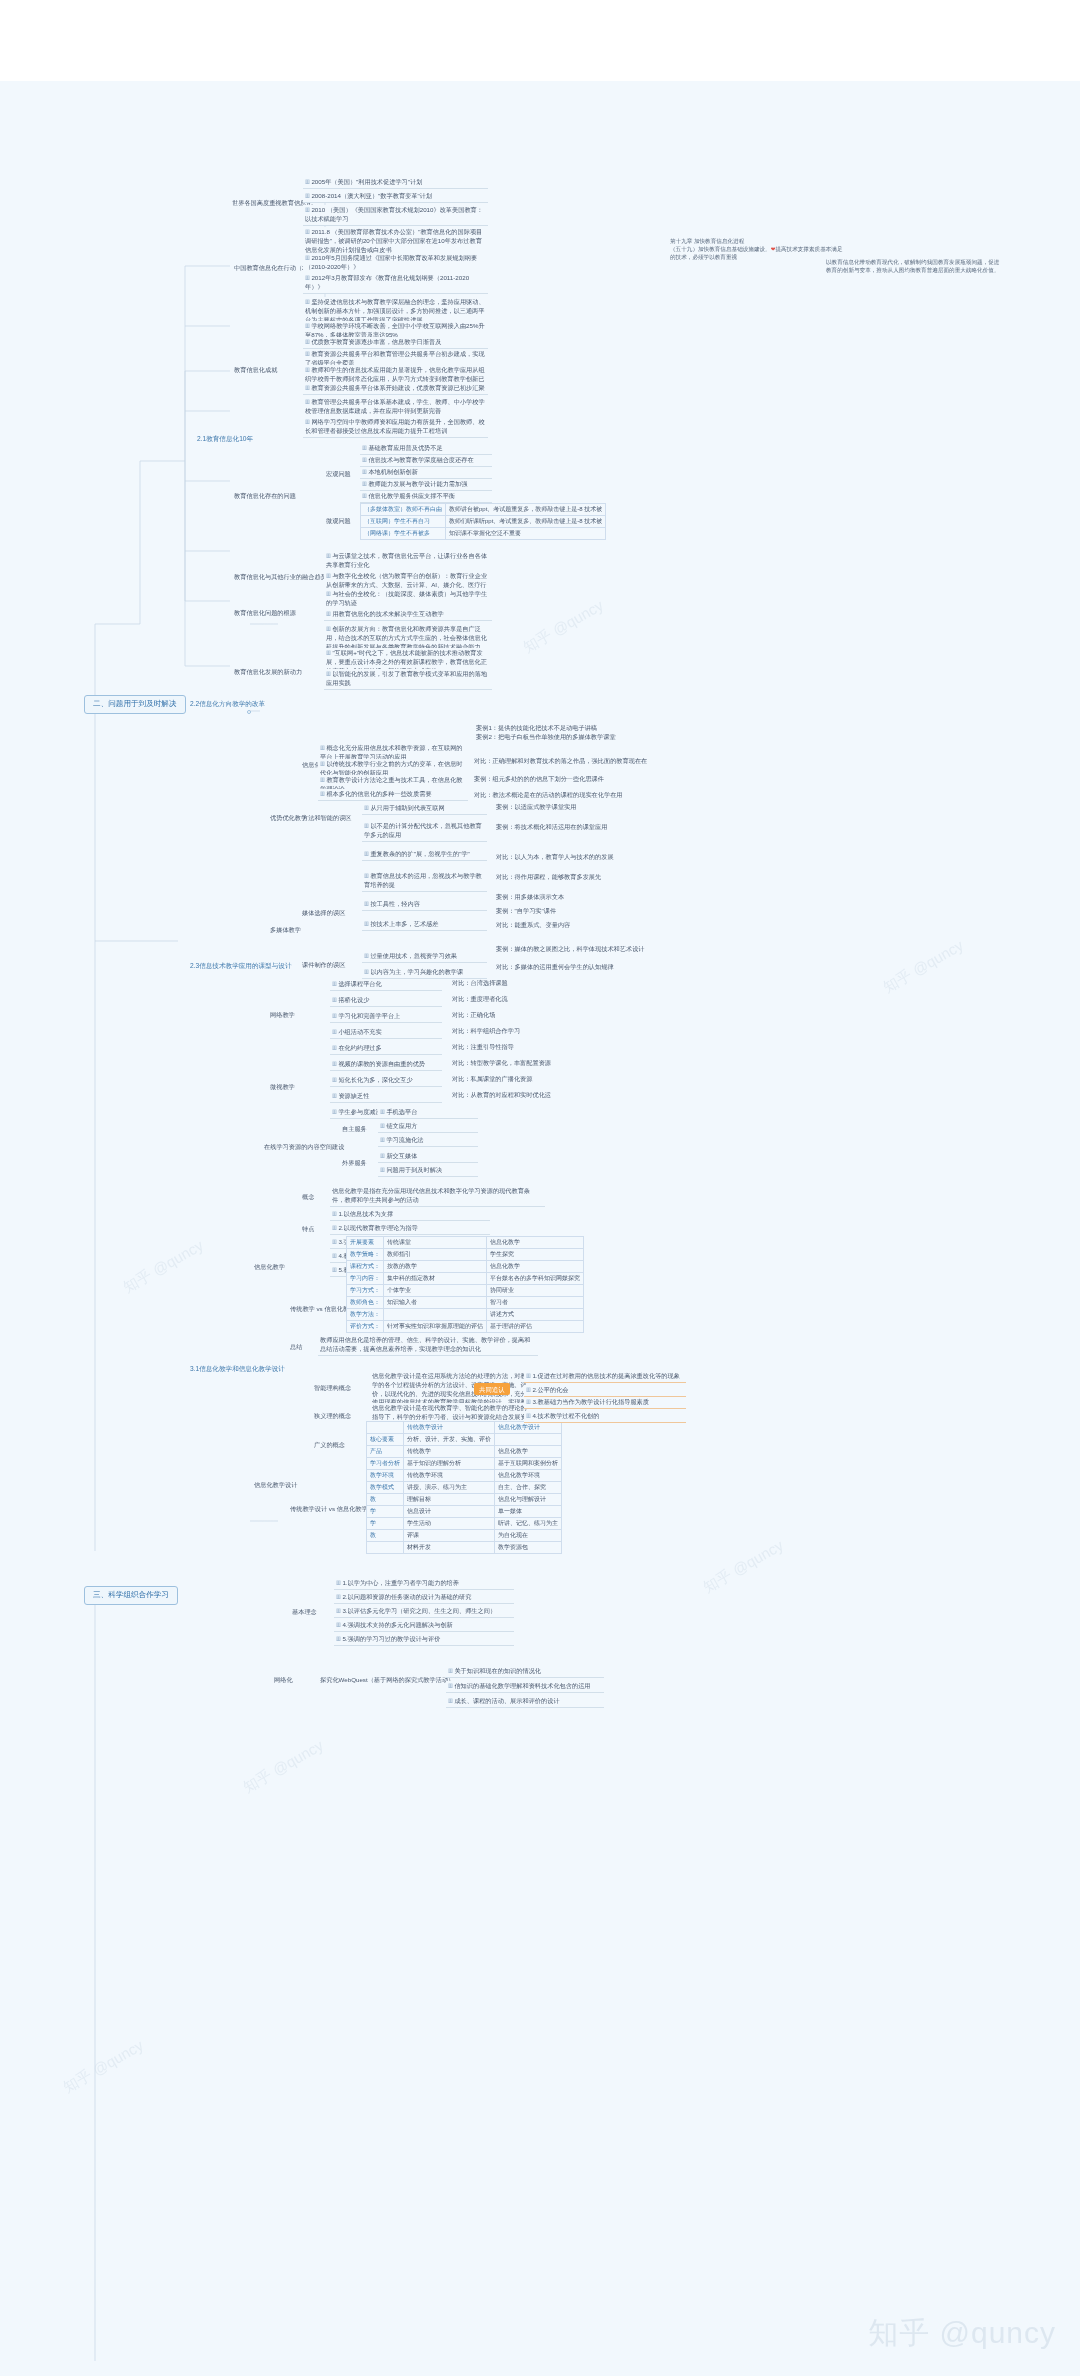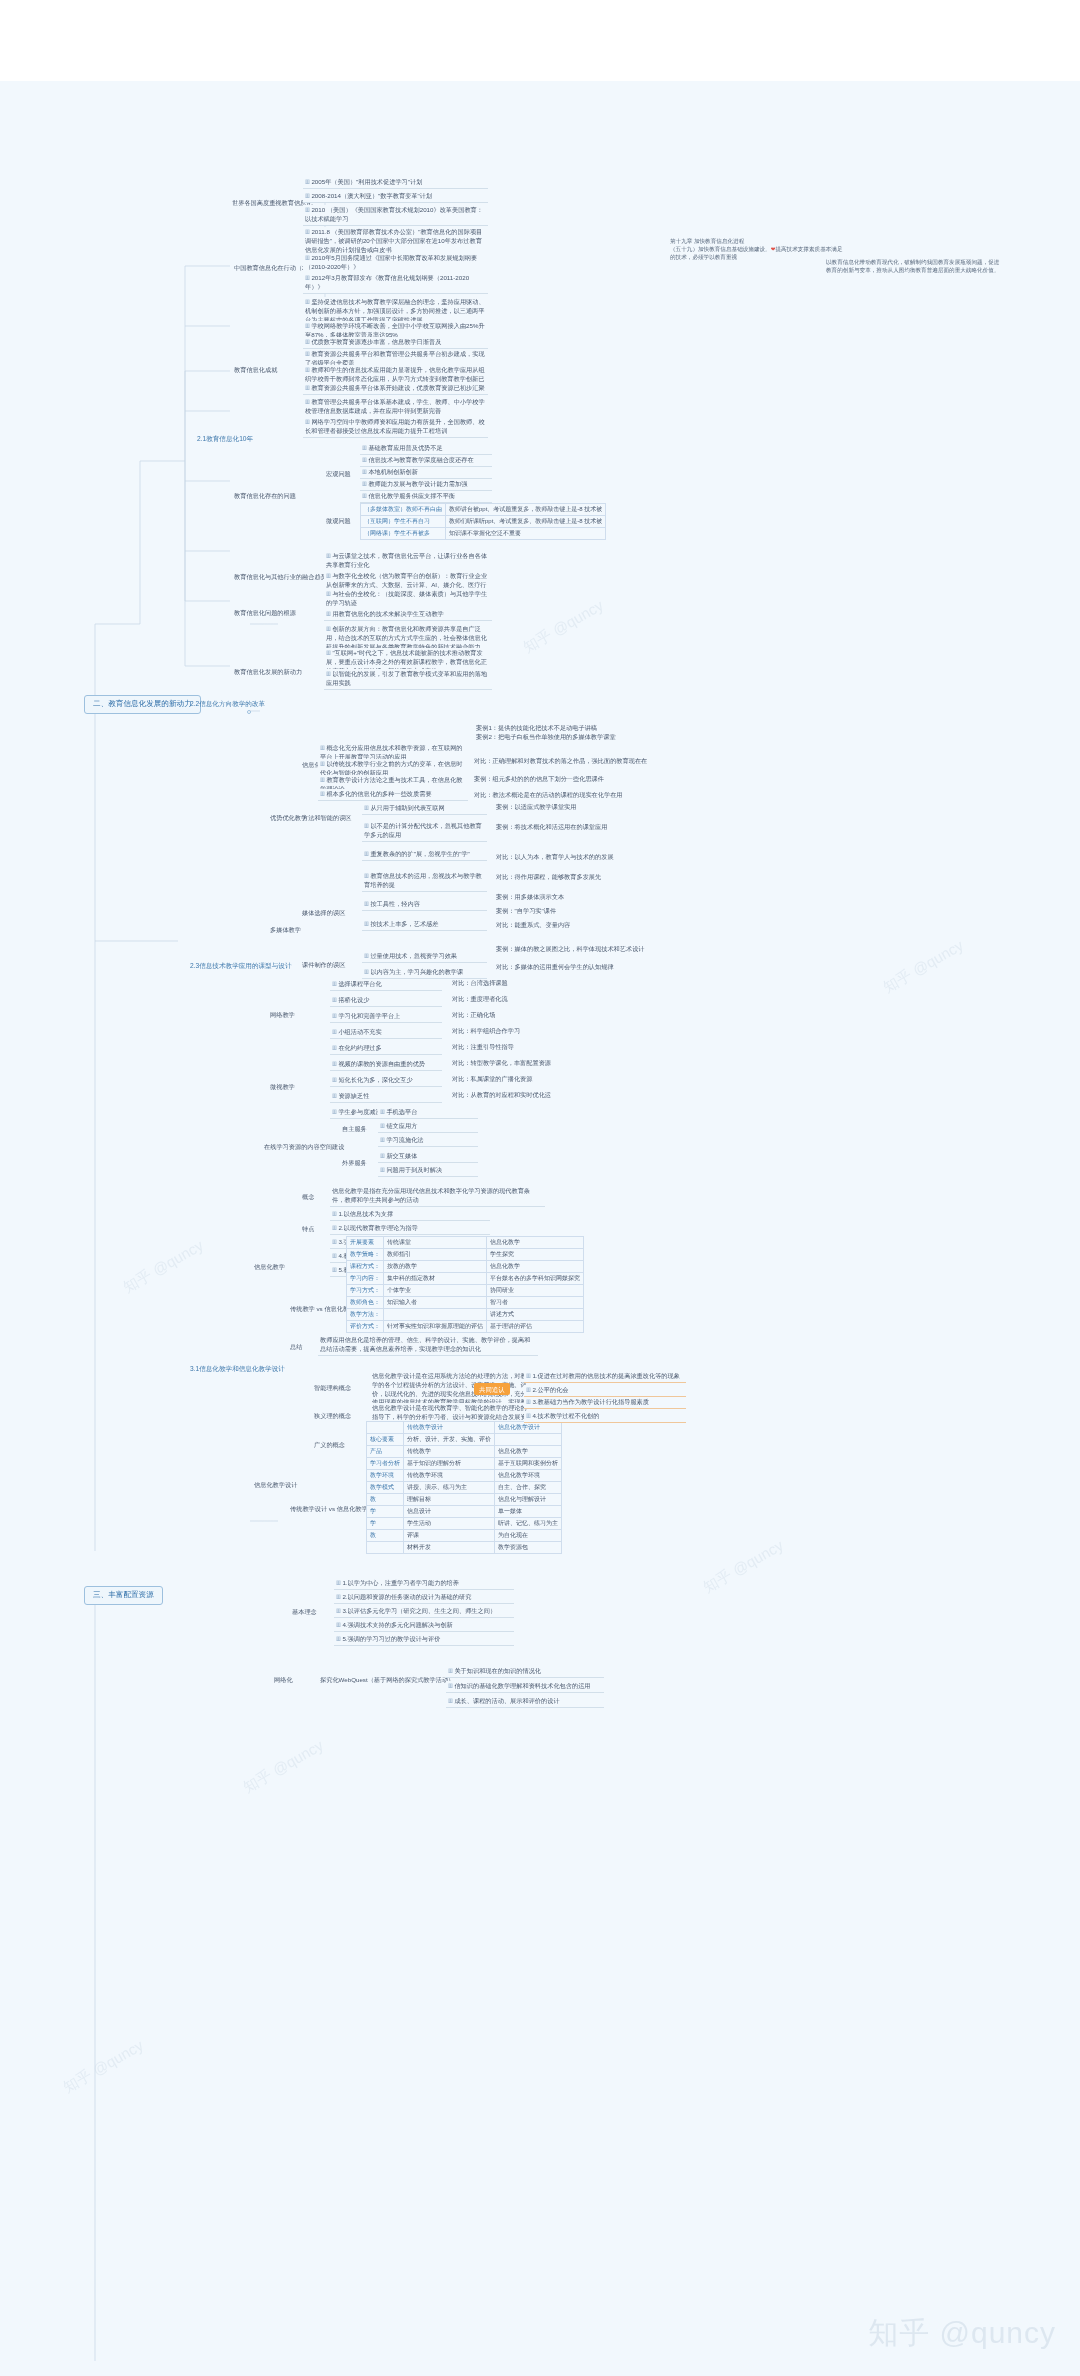--- a/index.html
+++ b/index.html
@@ -104,22 +104,22 @@
     <path d="M325 185 L325 250 L340 250"></path>
     <path d="M310 290 L325 290 L325 260 L340 260"></path>
 
     <path d="M95 630 L160 630 L160 630 L178 630"></path>
     <path d="M95 860 L160 860 L178 860"></path>
     <path d="M250 630 L260 630"></path>
 
     <path d="M95 1520 L95 2280"></path>
   </svg>
 
-  <div class="root node" style="left:84px;top:614px;">二、教育信息化发展的新动力</div>
-  <div class="root node" style="left:84px;top:1505px;">三、丰富配置资源</div>
+  <div class="root node" style="left:84px;top:614px;">二、问题用于到及时解决</div>
+  <div class="root node" style="left:84px;top:1505px;">三、科学组织合作学习</div>
 
   <div class="node plain" style="left:195px;top:353px;font-size:6.6px;color:#3d77ab;">2.1教育信息化10年</div>
   <div class="node plain" style="left:188px;top:618px;font-size:6.6px;color:#3d77ab;">2.2信息化方向教学的改革</div>
   <div class="node plain" style="left:188px;top:880px;font-size:6.6px;color:#3d77ab;">2.3信息技术教学应用的课型与设计</div>
   <div class="node plain" style="left:188px;top:1283px;font-size:6.6px;color:#3d77ab;">3.1信息化教学和信息化教学设计</div>
 
   <div class="dot" style="left:247px;top:629px;"></div>
 
   <div class="node plain" style="left:230px;top:118px;">世界各国高度重视教育信息化</div>
   <div class="node leaf bul" style="left:303px;top:96px;width:185px;">2005年（美国）"利用技术促进学习"计划</div>

